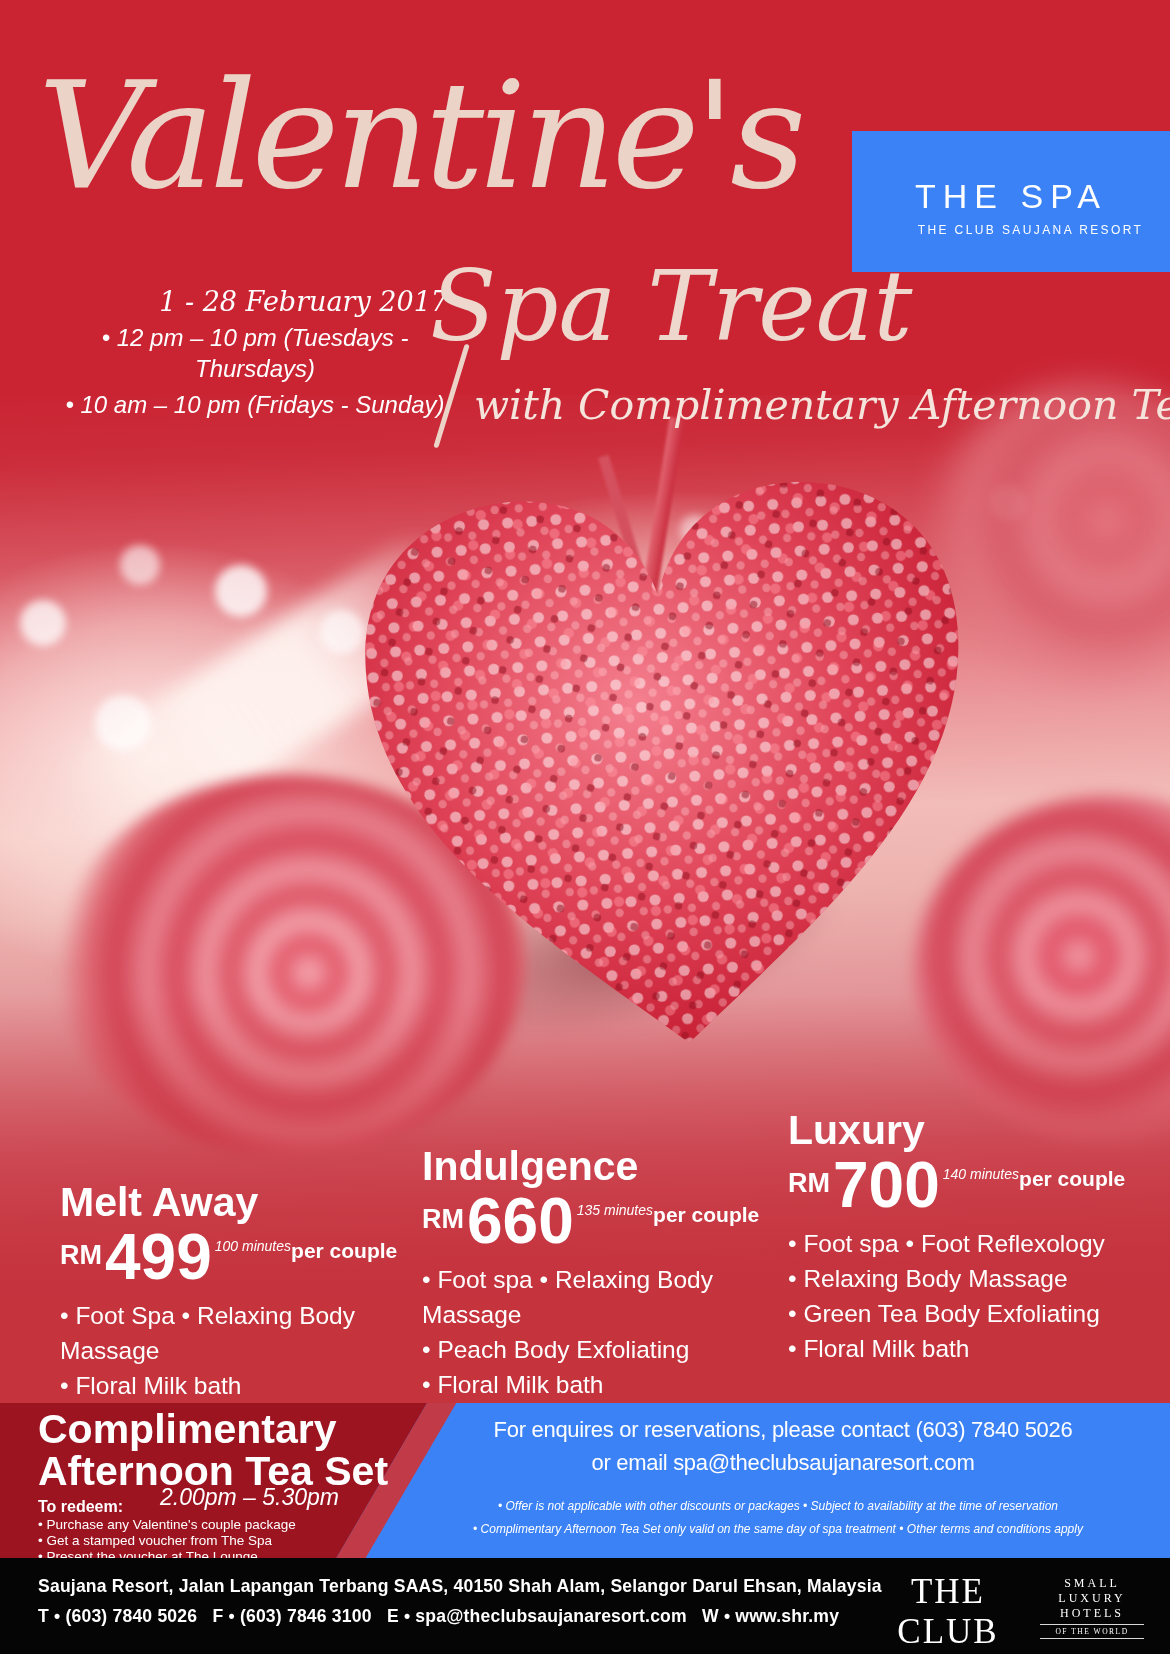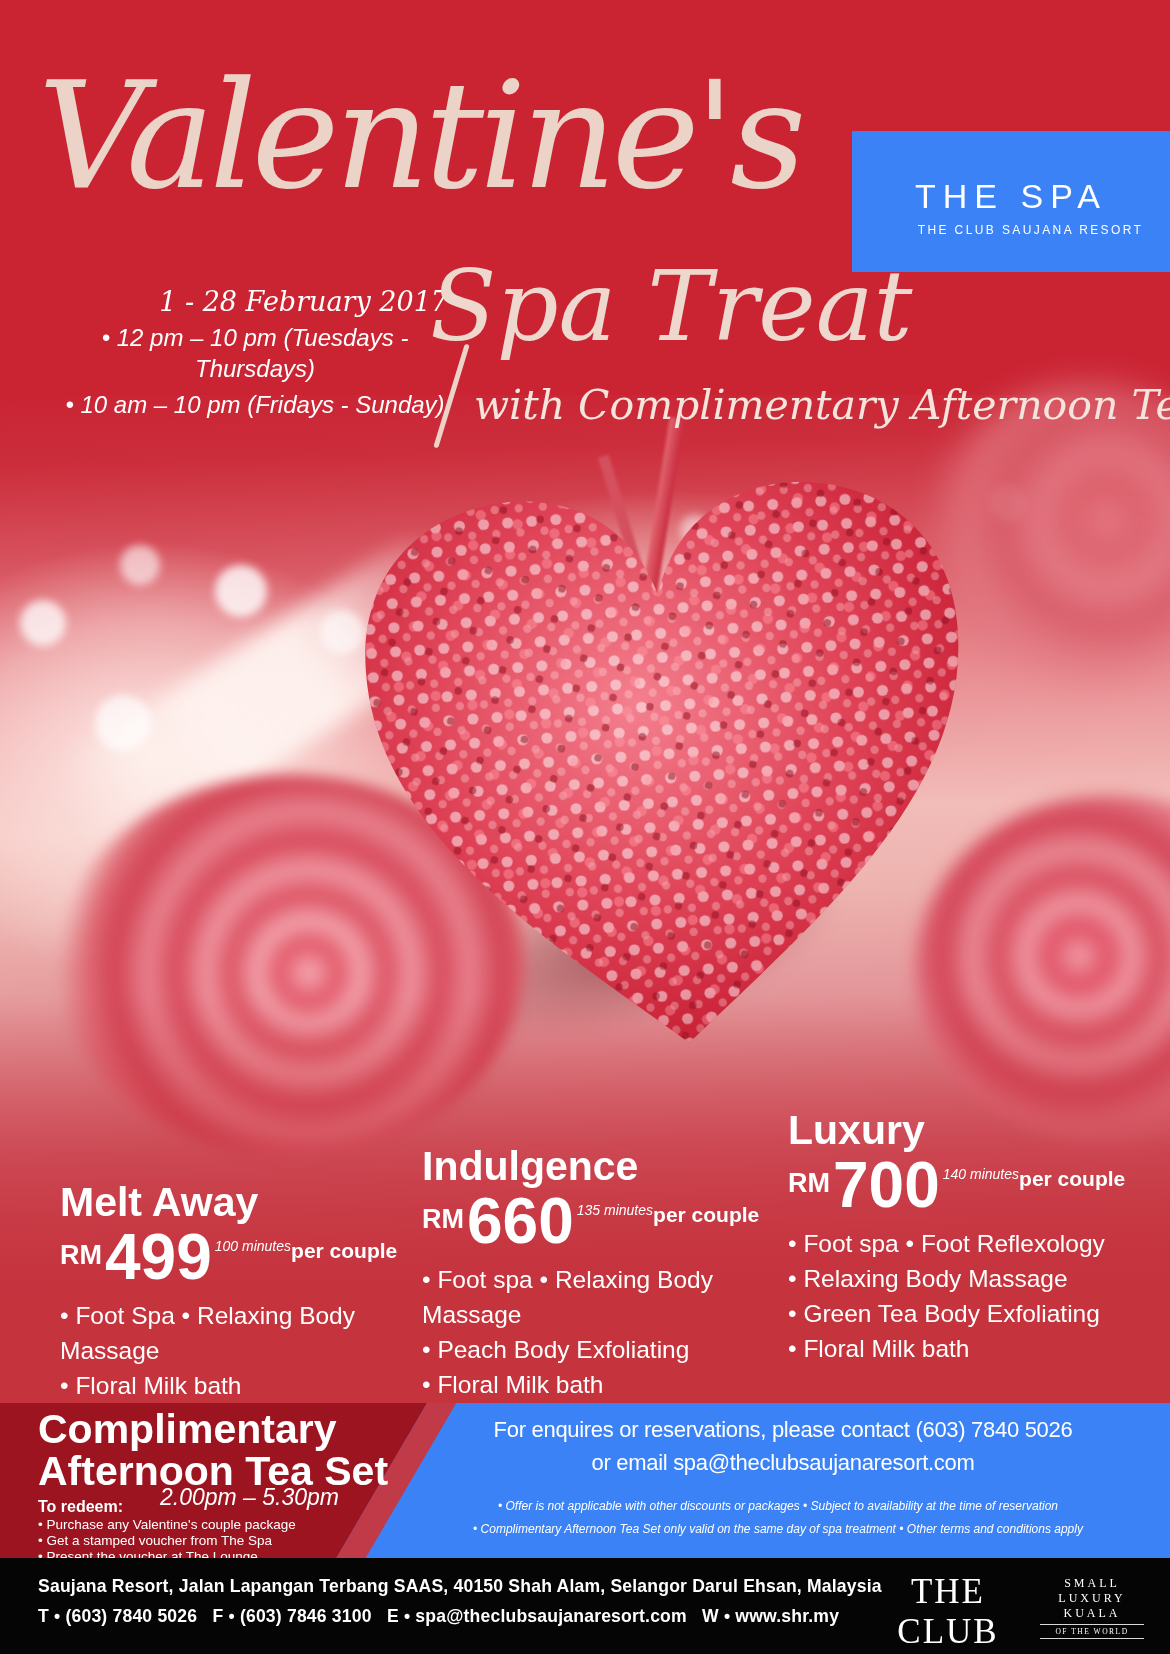--- a/index.html
+++ b/index.html
@@ -259,18 +259,18 @@
 
     <div class="club">
       <div class="cname">THE CLUB</div>
       <div class="cl">SAUJANA RESORT</div>
       <div class="cl">KUALA LUMPUR</div>
     </div>
 
     <div class="slh">
       <div class="sw">SMALL</div>
       <div class="sw">LUXURY</div>
-      <div class="sw">KUALA</div>
+      <div class="sw">HOTELS</div>
       <div class="stag">OF THE WORLD</div>
     </div>
   </div>
 
 </div>
 
 </body></html>

